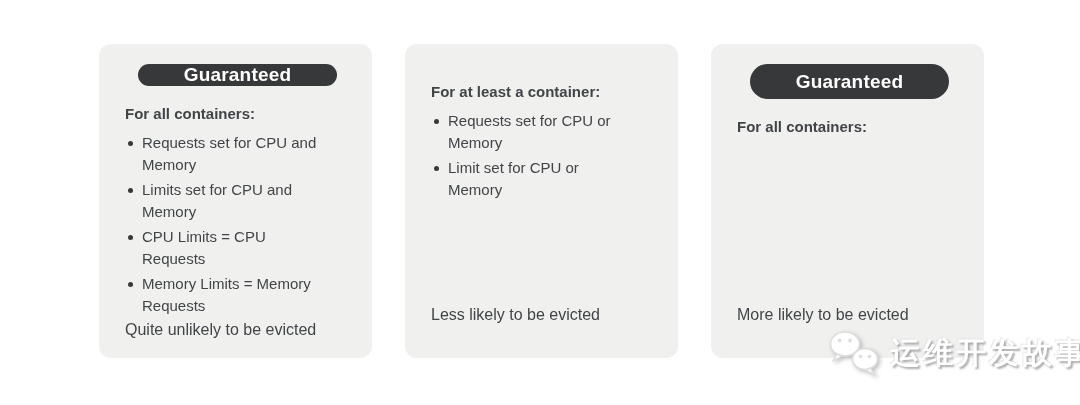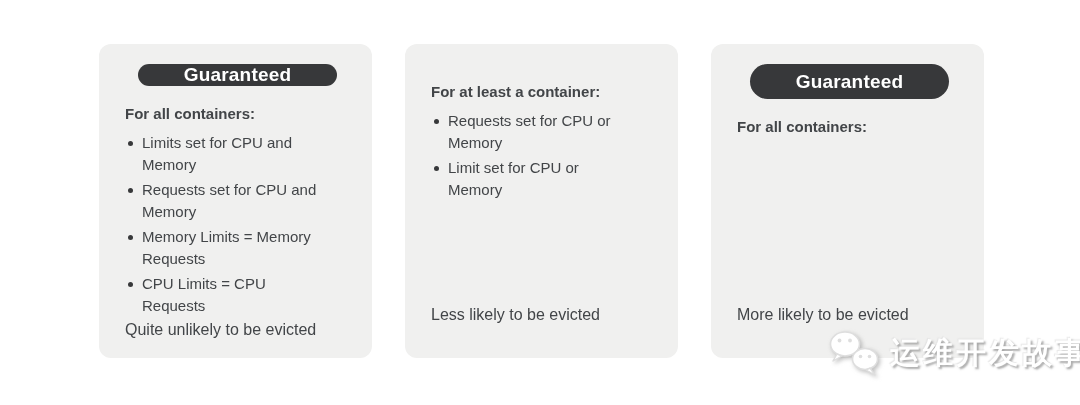--- a/index.html
+++ b/index.html
@@ -108,24 +108,24 @@
 <body>
 
 <div class="cards">
 
   <section class="card">
     <div class="pill">
       <span>Guaranteed</span>
     </div>
     <h3 class="subtitle">For all containers:</h3>
     <ul class="criteria">
+      <li>Requests set for CPU and Memory</li>
       <li>Limits set for CPU and Memory</li>
-      <li>Requests set for CPU and Memory</li>
+      <li>CPU Limits = CPU Requests</li>
       <li>Memory Limits = Memory Requests</li>
-      <li>CPU Limits = CPU Requests</li>
     </ul>
     <p class="eviction">Quite unlikely to be evicted</p>
   </section>
 
   <section class="card">
     <h3 class="subtitle">For at least a container:</h3>
     <ul class="criteria">
       <li>Requests set for CPU or Memory</li>
       <li>Limit set for CPU or Memory</li>
     </ul>

